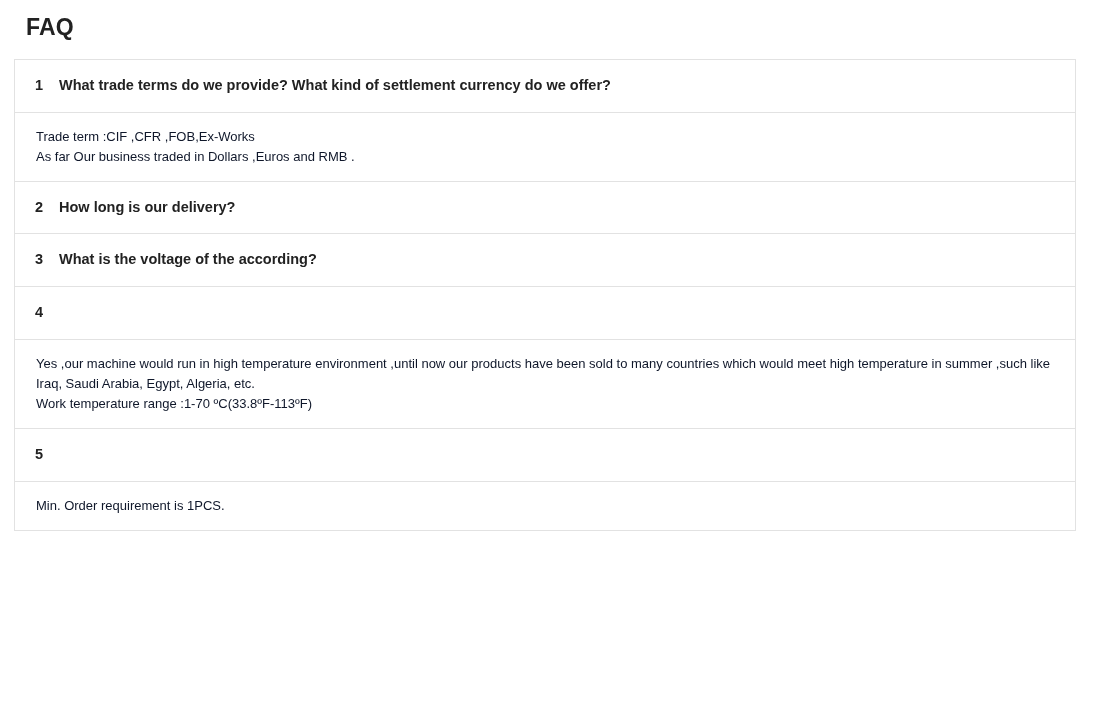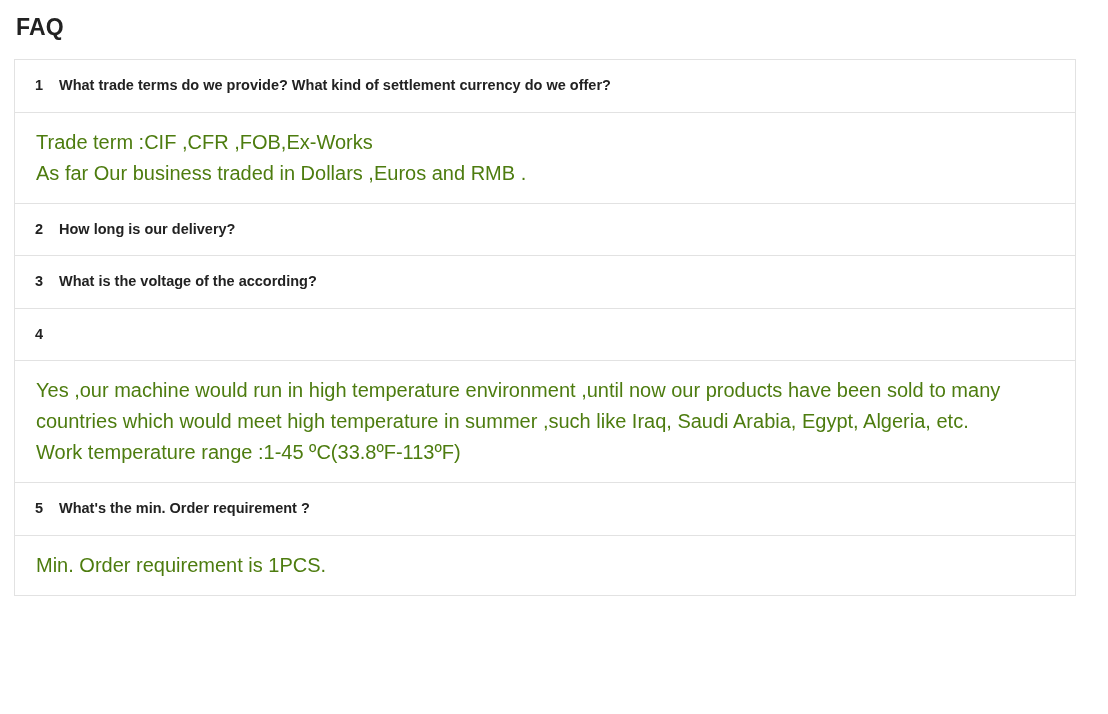--- a/index.html
+++ b/index.html
@@ -15,21 +15,21 @@
     overflow: hidden;
   }
   .page {
     padding: 10px 32px 0 14px;
     box-sizing: border-box;
   }
   .page-title {
     font-size: 23px;
     font-weight: bold;
     color: #222222;
-    margin: 4px 0 18px 2px;
+    margin: 4px 0 18px 12px;
     letter-spacing: 0.2px;
   }
   .faq-table {
     border: 1px solid #e2e2e2;
     border-bottom: none;
     box-sizing: border-box;
   }
   .faq-row {
     border-bottom: 1px solid #e2e2e2;
     box-sizing: border-box;
@@ -49,22 +49,22 @@
     margin-left: 12px;
     margin-right: 6px;
     font-weight: bold;
     color: #222222;
   }
   .q-text {
     font-weight: bold;
   }
   .faq-answer {
     padding: 14px 20px 14px 21px;
-    font-size: 20px;
-    color: #4d7c0f;
+    font-size: 13px;
+    color: #0f172a;
     line-height: 1.55;
     white-space: pre-line;
     font-weight: normal;
   }
 </style>
 </head>
 <body>
 
 <div class="page">
   <div class="page-title">FAQ</div>
@@ -96,27 +96,26 @@
       </div>
     </div>
 
     <div class="faq-row">
       <div class="faq-question">
         <span class="q-num">4</span>
       </div>
     </div>
     <div class="faq-row">
       <div class="faq-answer">Yes ,our machine would run in high temperature environment ,until now our products have been sold to many countries which would meet high temperature in summer ,such like Iraq, Saudi Arabia, Egypt, Algeria, etc.
-Work temperature range :1-45 ºC(33.8ºF-113ºF)</div>
+Work temperature range :1-70 ºC(33.8ºF-113ºF)</div>
     </div>
 
     <div class="faq-row">
       <div class="faq-question">
         <span class="q-num">5</span>
-        <span class="q-text">What's the min. Order requirement ?</span>
       </div>
     </div>
     <div class="faq-row">
       <div class="faq-answer">Min. Order requirement is 1PCS.</div>
     </div>
 
   </div>
 </div>
 
 </body></html>

